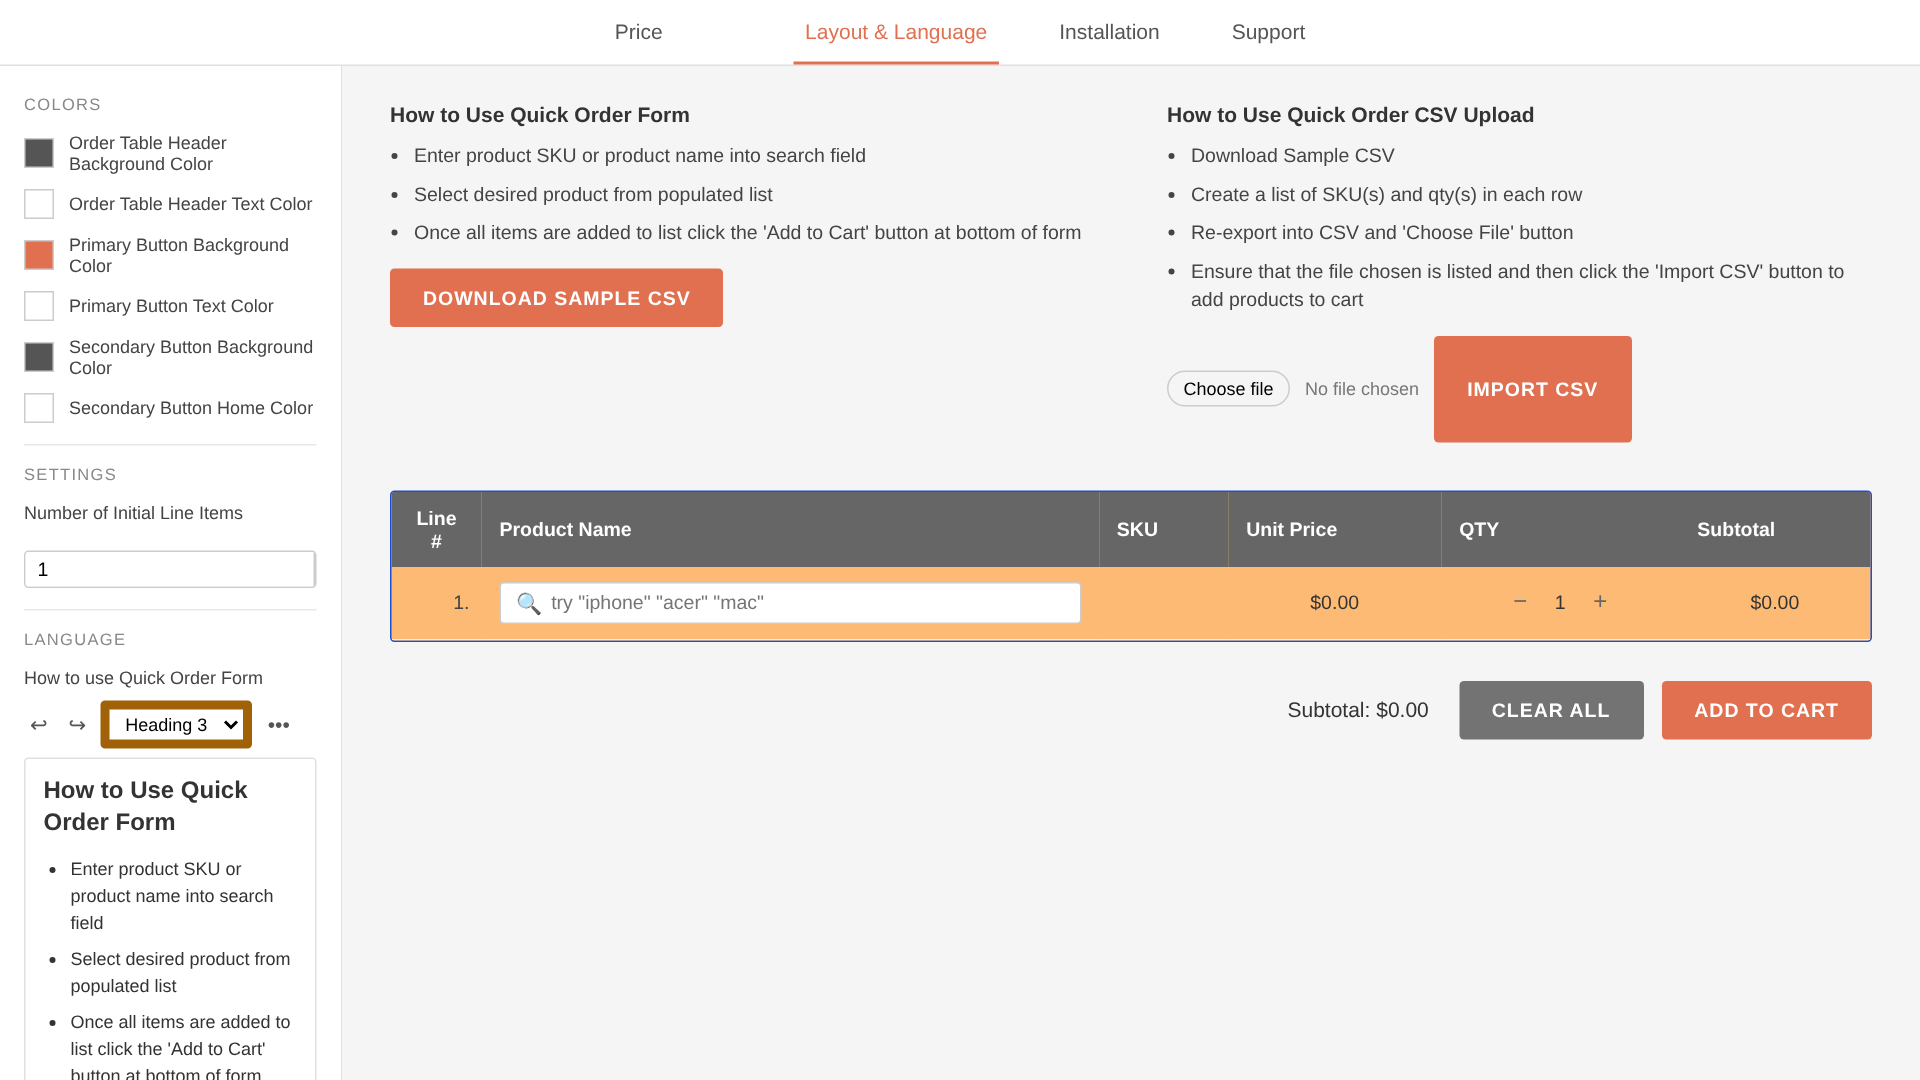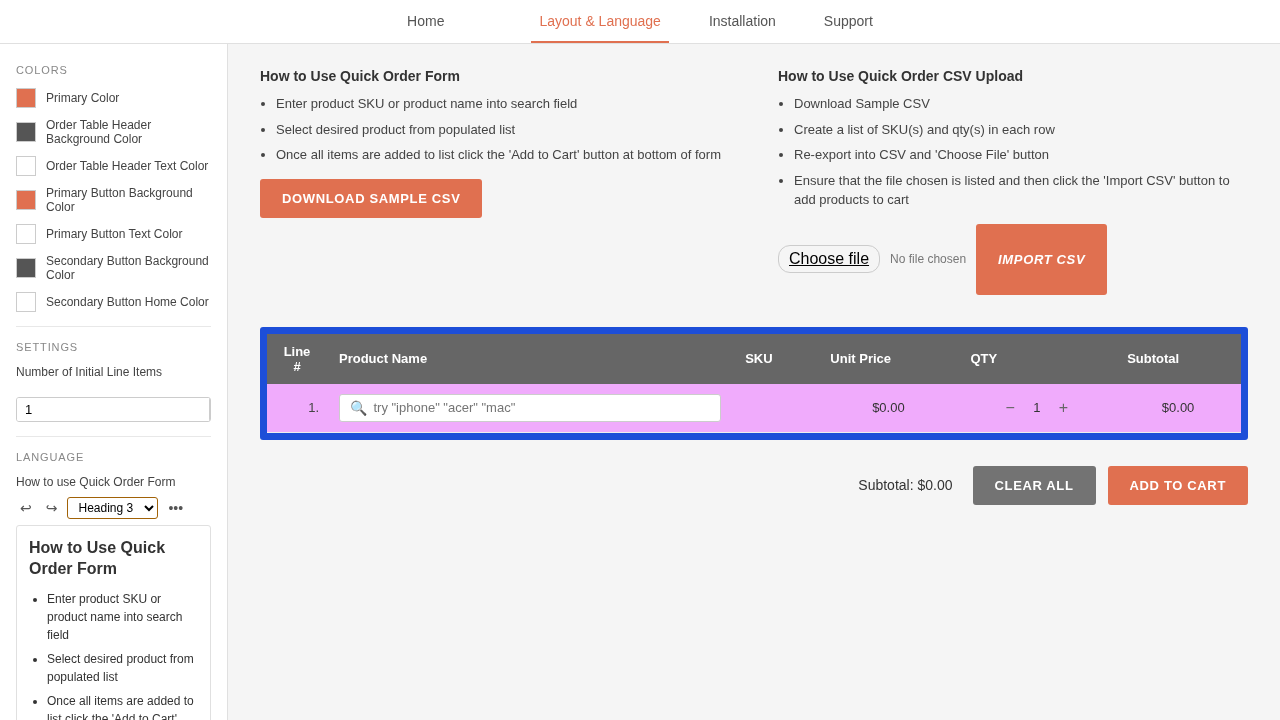--- a/index.html
+++ b/index.html
@@ -135,21 +135,21 @@
     .toolbar-btn {
       background: none;
       border: none;
       cursor: pointer;
       font-size: 14px;
       color: #555;
       padding: 2px 4px;
       border-radius: 2px;
     }
     .heading-select {
-      border: 1px solid #a16207;
+      border: 6px solid #a16207;
       border-radius: 3px;
       padding: 2px 6px;
       font-size: 12px;
       background: #fff;
       cursor: pointer;
     }
     .editor-content {
       background: #fff;
       border: 1px solid #e0e0e0;
       border-radius: 3px;
@@ -219,47 +219,45 @@
     .csv-import-row {
       display: flex;
       align-items: center;
       gap: 10px;
       margin-bottom: 4px;
     }
     .choose-file-btn {
       background: #f5f5f5;
       border: 1px solid #ccc;
       padding: 4px 10px;
-      font-size: 16px;
+      font-size: 12px;
       cursor: pointer;
       border-radius: 12px;
-      text-decoration: underline;
     }
     .no-file-text {
       font-size: 12px;
       color: #777;
     }
     .btn-orange-outline {
       background: #e07050;
       color: #fff;
       border: none;
       padding: 28px 22px;
       font-size: 13px;
       font-weight: 600;
       letter-spacing: 0.05em;
       border-radius: 3px;
       cursor: pointer;
       text-transform: uppercase;
-      font-style: italic;
     }
 
     
     .order-table-wrap {
-      background: #f0abfc;
-      border: 7px solid #1d4ed8;
+      background: #fdba74;
+      border: 1px solid #1d4ed8;
       border-radius: 3px;
       overflow: hidden;
       margin-bottom: 16px;
     }
     .order-table {
       width: 100%;
       border-collapse: collapse;
     }
     .order-table thead tr {
       background: #666;
@@ -353,36 +351,32 @@
       letter-spacing: 0.05em;
       border-radius: 3px;
       cursor: pointer;
       text-transform: uppercase;
     }
   </style>
 </head>
 <body>
 
 <nav class="top-nav">
-  <a class="nav-item">Home</a>
+  <a class="nav-item">Price</a>
   <a class="nav-item active">Layout &amp; Language</a>
   <a class="nav-item">Installation</a>
   <a class="nav-item">Support</a>
 </nav>
 
 <div class="main-layout">
 
   <aside class="sidebar">
     <div class="section-title">COLORS</div>
 
     <div id="color-items-container">
-        <div class="color-item">
-          <div class="color-swatch" style="background-color: rgb(224, 112, 80);"></div>
-          <span class="color-label">Primary Color</span>
-        </div>
         <div class="color-item">
           <div class="color-swatch" style="background-color: rgb(85, 85, 85);"></div>
           <span class="color-label">Order Table Header Background Color</span>
         </div>
         <div class="color-item">
           <div class="color-swatch" style="background-color: rgb(255, 255, 255);"></div>
           <span class="color-label">Order Table Header Text Color</span>
         </div>
         <div class="color-item">
           <div class="color-swatch" style="background-color: rgb(224, 112, 80);"></div>

